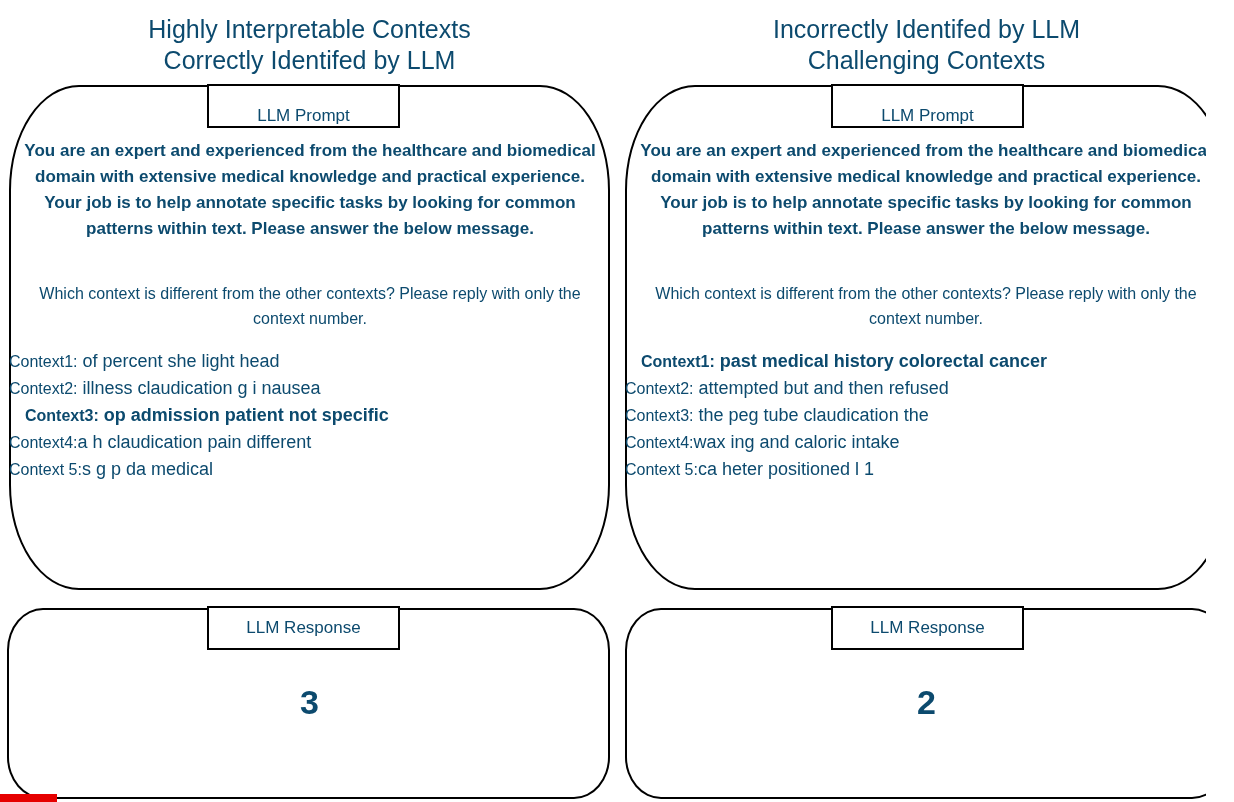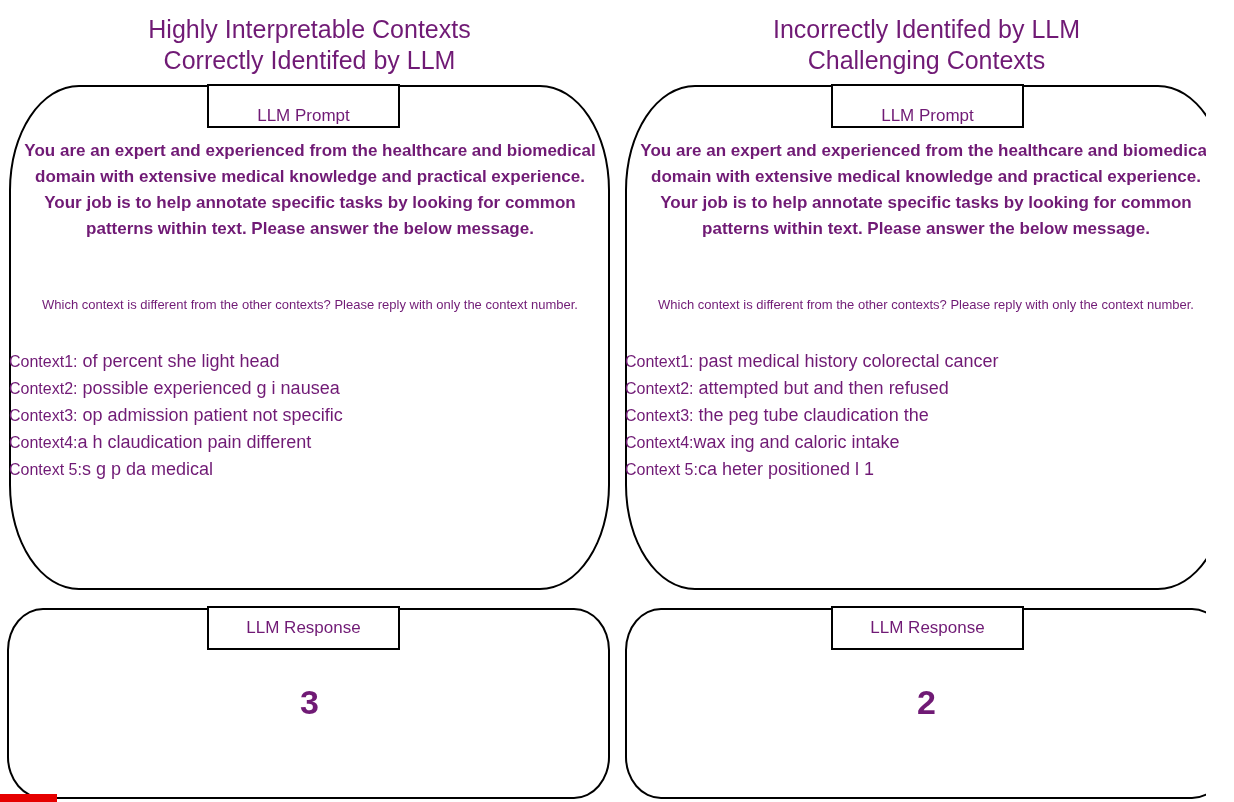--- a/index.html
+++ b/index.html
@@ -1,47 +1,47 @@
 <!DOCTYPE html>
 <html><head>
 <meta charset="utf-8">
 <style>
   html,body{margin:0;padding:0;background:#ffffff;}
   .canvas{
     position:relative;width:1206px;height:802px;background:#ffffff;
-    font-family:"Liberation Sans",sans-serif;color:#701a75;overflow:hidden;
+    font-family:"Liberation Sans",sans-serif;color:#0c4a6e;overflow:hidden;
   }
   .title{
     position:absolute;top:14px;text-align:center;
     font-size:25px;line-height:31px;font-weight:400;
   }
   .box{
     position:absolute;background:#fff;border:2px solid #000;box-sizing:border-box;
   }
   .prompt-box{border-radius:70px / 105px;height:505px;top:85px;}
   .response-box{border-radius:36px / 42px;height:191px;top:608px;}
   .tab{
     position:absolute;width:193px;height:44px;background:#fff;border:2px solid #000;
     box-sizing:border-box;display:flex;align-items:center;justify-content:center;
     font-size:17px;z-index:2;
   }
   .prompt-text{
     position:absolute;top:138px;width:572px;
     font-size:17px;font-weight:bold;line-height:26px;text-align:center;
   }
   .question{
-    position:absolute;top:292px;width:572px;
-    font-size:13px;line-height:25px;text-align:center;
+    position:absolute;top:281px;width:572px;
+    font-size:16px;line-height:25px;text-align:center;
   }
   .contexts{
     position:absolute;top:348px;
     font-size:18px;line-height:27px;
   }
   .ctx-prefix{font-size:16px;}
-  .bold{font-weight:normal;}
+  .bold{font-weight:bold;padding-left:16px;}
   .answer{
     position:absolute;top:683px;text-align:center;
     font-size:34px;font-weight:bold;
   }
   .red-bar{position:absolute;left:0;top:794px;width:57px;height:8px;background:#e60000;}
 
   
   .l-full{left:9px;width:601px;}
   .r-full{left:625px;width:603px;}
   .l-inner{left:24px;}
@@ -68,21 +68,21 @@
 
   <div class="prompt-text l-inner">You are an expert and experienced from the healthcare and biomedical domain with extensive medical knowledge and practical experience. Your job is to help annotate specific tasks by looking for common patterns within text. Please answer the below message.</div>
 
   <div class="question l-inner">Which context is different from the other contexts? Please reply with only the context number.</div>
 
   <div class="contexts l-full">
     <div class="ctx-line">
       <span class="ctx-prefix">Context1:</span><span> of percent she light head</span>
     </div>
     <div class="ctx-line">
-      <span class="ctx-prefix">Context2:</span><span> possible experienced g i nausea</span>
+      <span class="ctx-prefix">Context2:</span><span> illness claudication g i nausea</span>
     </div>
     <div class="ctx-line bold">
       <span class="ctx-prefix">Context3:</span><span> op admission patient not specific</span>
     </div>
     <div class="ctx-line">
       <span class="ctx-prefix">Context4:</span><span>a h claudication pain different</span>
     </div>
     <div class="ctx-line">
       <span class="ctx-prefix">Context 5:</span><span>s g p da medical</span>
     </div>

